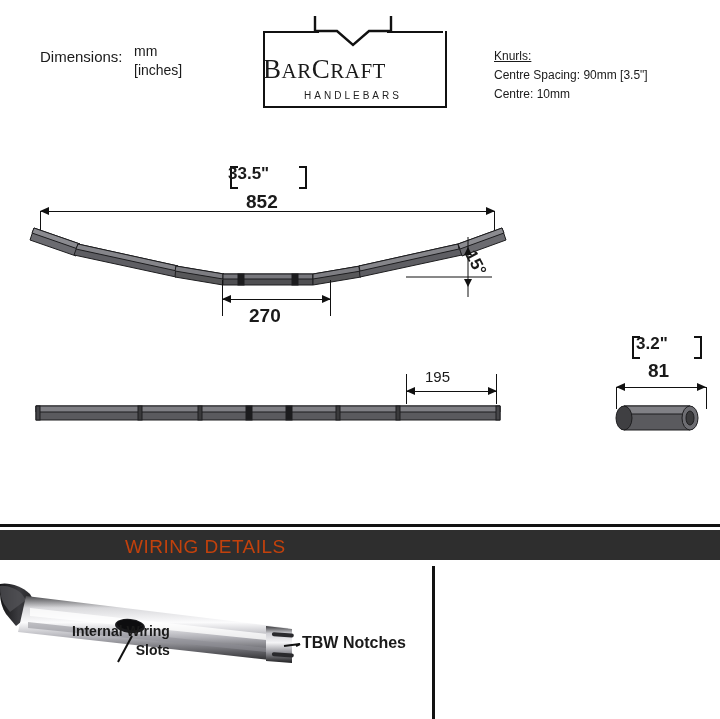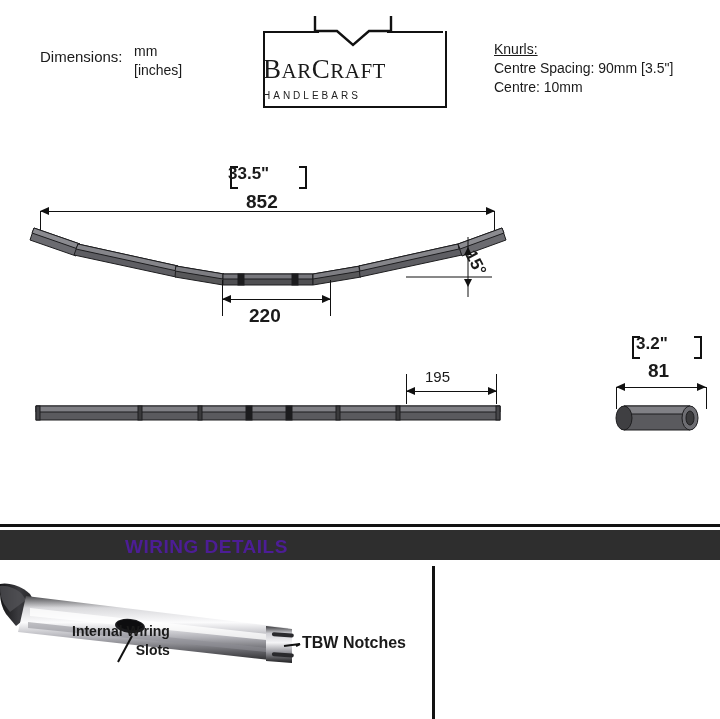--- a/index.html
+++ b/index.html
@@ -11,23 +11,23 @@
   .dim-label{left:40px;top:48px;font-size:15px;}
   .dim-units{left:134px;top:42px;font-size:14px;line-height:19px;}
 
   .logo{left:263px;top:14px;width:180px;height:92px;}
   .logo-box{position:absolute;left:0;top:17px;width:180px;height:75px;border:2px solid #111;border-top:none;}
   .logo-top-left{position:absolute;left:0;top:17px;width:56px;height:2px;background:#111;}
   .logo-top-right{position:absolute;left:124px;top:17px;width:56px;height:2px;background:#111;}
   .bar-svg{position:absolute;left:50px;top:0px;}
   .logo-name{position:absolute;left:0;top:40px;width:180px;text-align:left;font-size:27px;letter-spacing:0.5px;font-family:"Liberation Serif",serif;}
   .logo-name .sm{font-size:21px;}
-  .logo-sub{position:absolute;left:0;top:76px;width:180px;text-align:left;font-size:10px;letter-spacing:3px;color:#222;}
-
-  .knurls{left:494px;top:40px;font-size:14px;line-height:19px;}
+  .logo-sub{position:absolute;left:0;top:76px;width:180px;text-align:center;font-size:10px;letter-spacing:3px;color:#222;}
+
+  .knurls{left:494px;top:47px;font-size:12px;line-height:19px;}
   .knurls .t{text-decoration:underline;}
 
   
   .len-in{left:228px;top:164px;font-size:17px;font-weight:bold;}
   .brkt-l,.brkt-r{position:absolute;top:166px;width:6px;height:19px;border:2px solid #111;}
   .brkt-l{left:230px;border-right:none;}
   .brkt-r{left:299px;border-left:none;}
   .len-mm{left:246px;top:191px;font-size:19px;font-weight:bold;}
 
   .dimline{position:absolute;height:1px;background:#111;}
@@ -42,21 +42,21 @@
   .d195{left:425px;top:368px;font-size:15px;font-weight:normal;}
 
   .w-in{left:636px;top:334px;font-size:17px;font-weight:bold;}
   .wbrkt-l,.wbrkt-r{position:absolute;top:336px;width:6px;height:19px;border:2px solid #111;}
   .wbrkt-l{left:632px;border-right:none;}
   .wbrkt-r{left:694px;border-left:none;}
   .w-mm{left:648px;top:360px;font-size:19px;font-weight:bold;}
 
   
   .band{left:0;top:530px;width:720px;height:30px;background:#2e2e2e;}
-  .band-title{left:125px;top:536px;font-size:19px;font-weight:bold;color:#4c1d95;letter-spacing:0.5px;}
+  .band-title{left:125px;top:536px;font-size:19px;font-weight:normal;color:#c2410c;letter-spacing:0.5px;}
   .band-rule-top{left:0;top:524px;width:720px;height:3px;background:#111;}
 
   .photo{left:0;top:566px;width:410px;height:153px;background:#ffffff;}
   .vdiv{left:432px;top:566px;width:3px;height:153px;background:#111;}
 
   .lab-iws{left:72px;top:622px;font-size:14px;font-weight:bold;line-height:19px;}
   .lab-tbw{left:302px;top:634px;font-size:16px;font-weight:bold;}
 </style>
 </head>
 <body>
@@ -122,21 +122,21 @@
     <path d="M430,22 L474,6 L478,18 L434,34 Z" fill="#6b6b70"></path>
     <path d="M430,22 L474,6 L476,11 L432,27 Z" fill="#8b8b90"></path>
   </g>
 </svg>
 
 <div class="abs vtick" style="left:222px;top:280px;height:36px;"></div>
 <div class="abs vtick" style="left:330px;top:280px;height:36px;"></div>
 <div class="abs dimline" style="left:222px;top:299px;width:109px;"></div>
 <div class="abs arrow arr-l" style="left:222px;top:295px;"></div>
 <div class="abs arrow arr-r" style="left:322px;top:295px;"></div>
-<div class="abs c220">220</div>
+<div class="abs c220">270</div>
 
 <svg class="abs" style="left:400px;top:225px;" width="100" height="80" viewBox="0 0 100 80">
   <line x1="6" y1="52" x2="92" y2="52" stroke="#111" stroke-width="1" stroke-dasharray="0"></line>
   <line x1="68" y1="12" x2="68" y2="72" stroke="#111" stroke-width="1"></line>
   <path d="M68,62 L64,54 L72,54 Z" fill="#111"></path>
   <path d="M68,22 L64,30 L72,30 Z" fill="#111"></path>
 </svg>
 <div class="abs ang">15°</div>
 
 <div class="abs vtick" style="left:406px;top:374px;height:30px;"></div>

